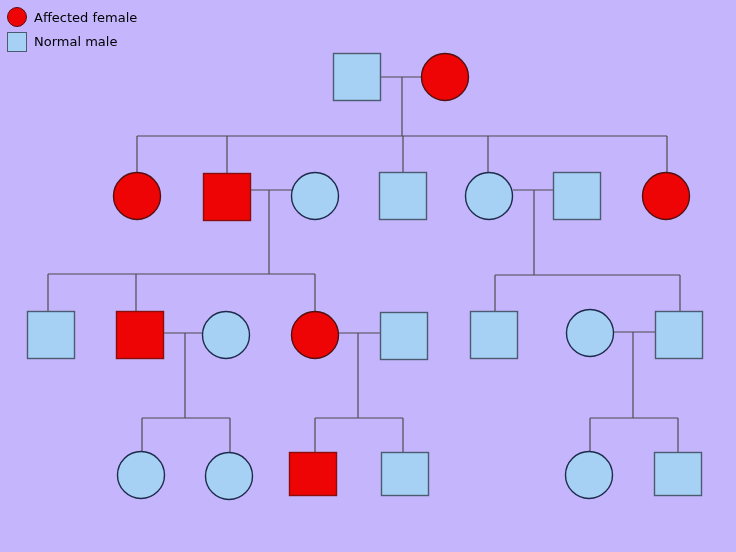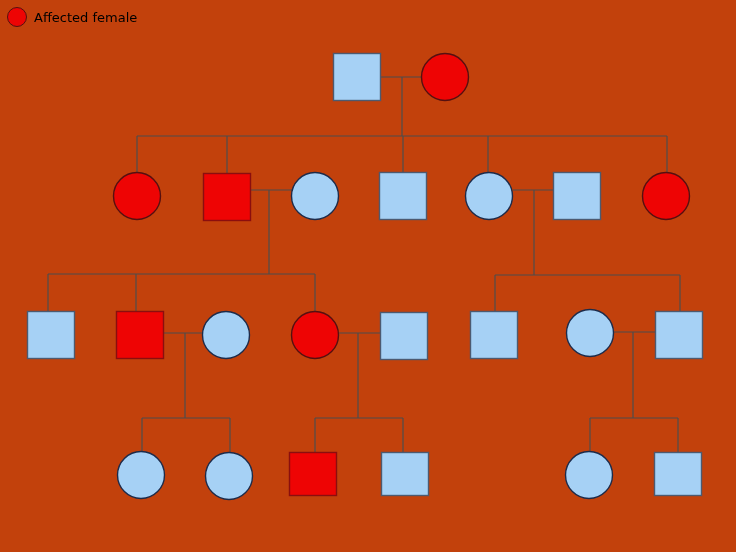--- a/index.html
+++ b/index.html
@@ -1,20 +1,20 @@
 <!DOCTYPE html>
 <html><head>
 <meta charset="utf-8">
 <style>
   html, body { margin: 0; padding: 0; background: #ffffff; }
   .stage {
     position: relative;
     width: 736px;
     height: 552px;
-    background: #c2410c;
+    background: #c4b5fd;
     font-family: "DejaVu Sans", "Liberation Sans", sans-serif;
     overflow: hidden;
   }
   .legend {
     position: absolute;
     top: 7px;
     left: 7px;
     z-index: 2;
   }
   .legend-item {
@@ -45,20 +45,24 @@
 </style>
 </head>
 <body>
 
 <div class="stage">
 
   <div class="legend">
     <div class="legend-item">
       <span class="legend-marker" style="background: rgb(238, 4, 4); border-color: rgb(85, 16, 16); border-radius: 50%;"></span>
       <span class="legend-label">Affected female</span>
+    </div>
+    <div class="legend-item">
+      <span class="legend-marker" style="background: rgb(166, 209, 245); border-color: rgb(77, 90, 112);"></span>
+      <span class="legend-label">Normal male</span>
     </div>
   </div>
 
   <svg id="pedigree" class="pedigree" width="736" height="552" viewBox="0 0 736 552">
       <line x1="381" y1="77" x2="422" y2="77" stroke="#4d4d4d" stroke-width="1.2"></line>
       <line x1="251" y1="190" x2="292" y2="190" stroke="#4d4d4d" stroke-width="1.2"></line>
       <line x1="513" y1="190" x2="554" y2="190" stroke="#4d4d4d" stroke-width="1.2"></line>
       <line x1="164" y1="333" x2="202" y2="333" stroke="#4d4d4d" stroke-width="1.2"></line>
       <line x1="339" y1="333" x2="381" y2="333" stroke="#4d4d4d" stroke-width="1.2"></line>
       <line x1="614" y1="332" x2="656" y2="332" stroke="#4d4d4d" stroke-width="1.2"></line>

